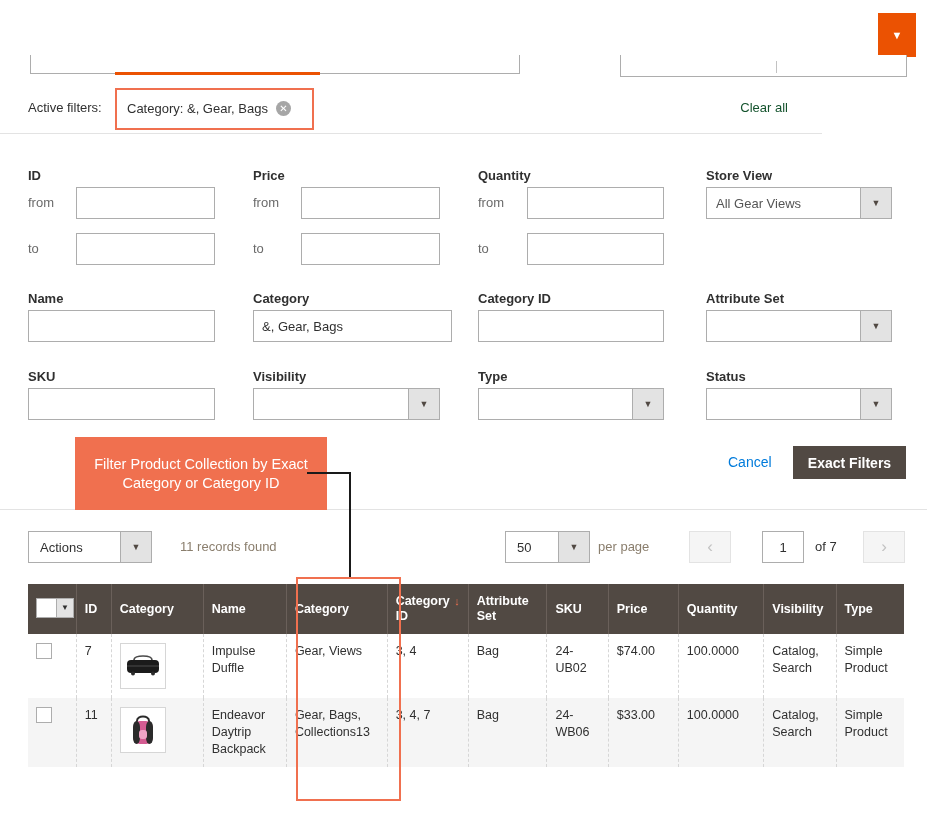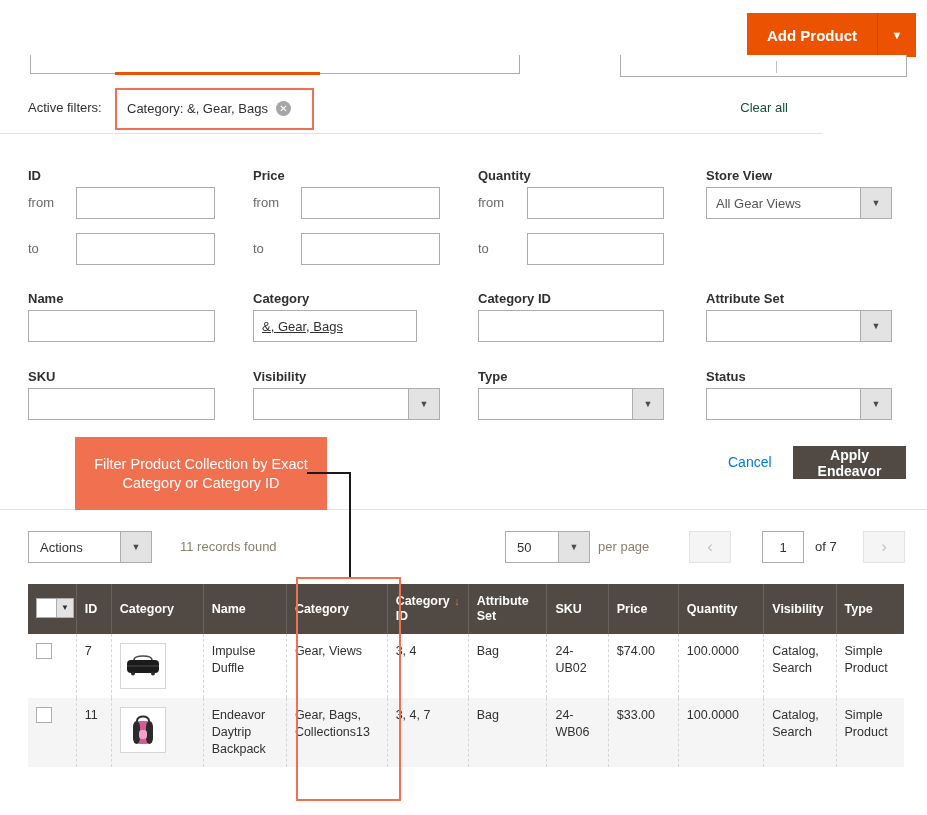--- a/index.html
+++ b/index.html
@@ -241,21 +241,20 @@
     border: 2px solid #f0704f; pointer-events: none; z-index: 5;
   }
 </style>
 </head>
 <body>
 
 <div class="page">
 
   <div class="page-header">
     <div class="add-product-wrap">
-      <button class="add-product-btn">Add Product</button>
       <div class="add-product-caret">▼</div>
     </div>
   </div>
 
   <div class="cut-field cut-search"></div>
   <div class="cut-search-underline"></div>
   <div class="cut-field cut-select"></div>
   <div class="cut-select-div"></div>
 
   <div class="active-filters">
@@ -292,21 +291,21 @@
     <div class="f-label" style="left:706px; top:28px;">Store View</div>
     <div class="f-select" style="left:706px; top:47px; width:186px;">
       <div class="val">All Gear Views</div>
       <div class="arrow">▼</div>
     </div>
 
     <div class="f-label" style="left:28px;  top:151px;">Name</div>
     <input class="f-input" style="left: 28px; top: 170px; width: 187px;" value="">
 
     <div class="f-label" style="left:253px; top:151px;">Category</div>
-    <input class="f-input" style="left: 253px; top: 170px; width: 164px; text-decoration: underline;" value="&amp;, Gear, Bags">
+    <input class="f-input" style="left: 253px; top: 170px; width: 199px;" value="&amp;, Gear, Bags">
 
     <div class="f-label" style="left:478px; top:151px;">Category ID</div>
     <input class="f-input" style="left: 478px; top: 170px; width: 186px;" value="">
 
     <div class="f-label" style="left:706px; top:151px;">Attribute Set</div>
     <div class="f-select" style="left:706px; top:170px; width:186px;">
       <div class="val"></div>
       <div class="arrow">▼</div>
     </div>
 
@@ -326,21 +325,21 @@
     </div>
 
     <div class="f-label" style="left:706px; top:229px;">Status</div>
     <div class="f-select" style="left:706px; top:248px; width:186px;">
       <div class="val"></div>
       <div class="arrow">▼</div>
     </div>
   </div>
 
   <div class="cancel-link">Cancel</div>
-  <button class="apply-btn">Apply Endeavor</button>
+  <button class="apply-btn">Exact Filters</button>
   <div class="filters-divider"></div>
 
   <div class="callout">Filter Product Collection by Exact Category or Category ID</div>
   <div class="leader-h"></div>
   <div class="leader-v"></div>
 
   <div class="toolbar">
     <div class="actions-select">
       <div class="val">Actions</div>
       <div class="arrow">▼</div>

